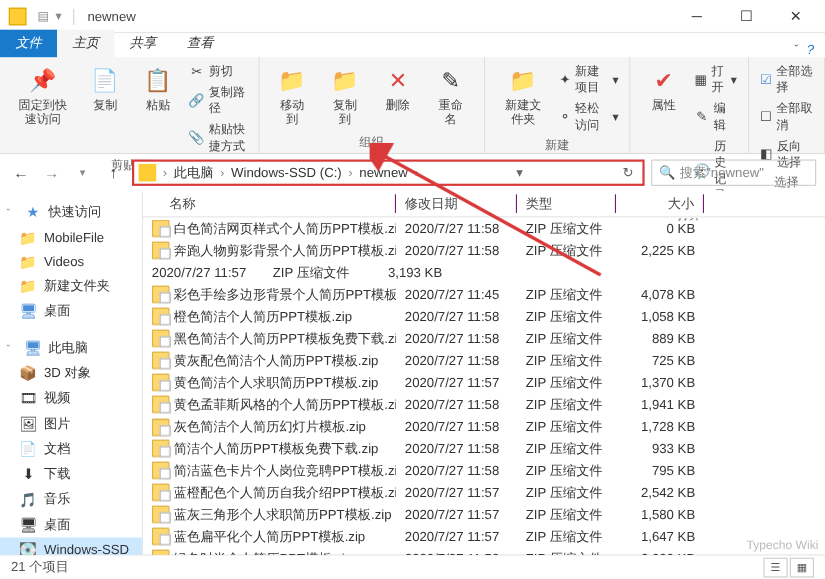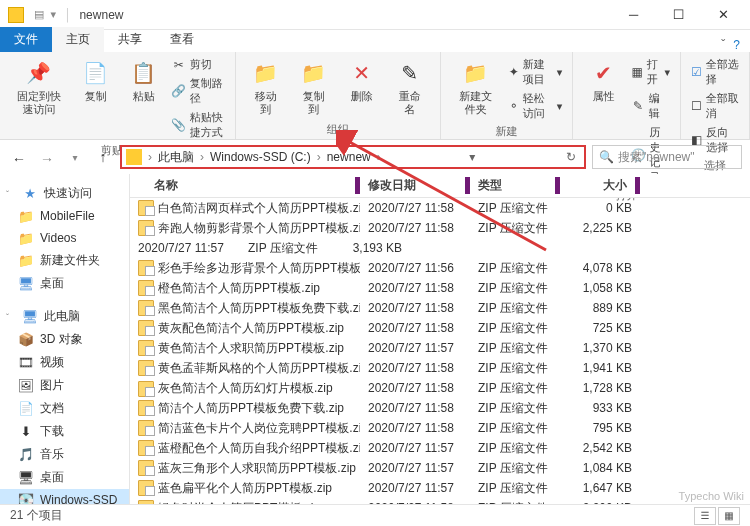--- a/index.html
+++ b/index.html
@@ -9,21 +9,21 @@
 .titlebar { height: 30px; background: #fff; border-bottom: 1px solid #e5e5e5; display: flex; align-items: center; padding: 0 4px; }
 .titlebar .ticon { width: 16px; height: 16px; background: #ffcc33; margin: 0 4px; border: 1px solid #dda800; }
 .titlebar .qat { display: flex; gap: 6px; margin-left: 6px; }
 .titlebar .qat span { color: #888; font-size: 11px; }
 .titlebar .sep { color: #ccc; margin: 0 8px; }
 .titlebar .title { color: #444; }
 .titlebar .winbtns { margin-left: auto; display: flex; }
 .titlebar .winbtns div { width: 45px; height: 30px; display: flex; align-items: center; justify-content: center; color: #333; font-size: 13px; }
 
 
-.menutabs { height: 22px; display: flex; align-items: flex-end; background: #fff; }
+.menutabs { height: 22px; display: flex; align-items: flex-end; background: #fff; font-style: italic; }
 .menutabs .tab { padding: 4px 14px; font-size: 12px; cursor: pointer; }
 .menutabs .tab.file { background: #1979ca; color: #fff; }
 .menutabs .tab.active { background: #f5f5f5; }
 .menutabs .help { margin-left: auto; display: flex; gap: 8px; padding-right: 10px; color: #666; }
 
 
 .ribbon { height: 88px; background: #f5f5f5; border-bottom: 1px solid #ddd; display: flex; }
 .rgroup { border-right: 1px solid #e0e0e0; padding: 4px 8px 2px; display: flex; flex-direction: column; }
 .rgroup .rbody { flex: 1; display: flex; align-items: flex-start; gap: 4px; }
 .rgroup .rlabel { text-align: center; font-size: 11px; color: #666; padding-top: 2px; }
@@ -49,21 +49,21 @@
 
 .content { display: flex; height: 330px; }
 .sidebar { width: 130px; border-right: 1px solid #e5e5e5; overflow-y: auto; padding: 4px 0; }
 .sbitem { display: flex; align-items: center; gap: 6px; padding: 3px 6px 3px 18px; font-size: 12px; cursor: pointer; }
 .sbitem.hdr { padding-left: 6px; font-weight: normal; margin-top: 4px; }
 .sbitem.sel { background: #cce8ff; }
 .sbitem .exp { width: 10px; color: #888; font-size: 9px; }
 .sbicon { width: 16px; height: 16px; display: flex; align-items: center; justify-content: center; font-size: 13px; }
 .filelist { flex: 1; overflow: auto; }
 .flheader { display: flex; border-bottom: 1px solid #e5e5e5; height: 24px; align-items: center; color: #444; font-size: 12px; position: sticky; top: 0; background: #fff; }
-.flheader .col { padding: 0 8px; border-right: 5px solid #701a75; font-weight: bold; }
+.flheader .col { padding: 0 8px; border-right: 1px solid #701a75; }
 .col.name { width: 230px; padding-left: 24px; }
 .col.date { width: 110px; }
 .col.type { width: 90px; }
 .col.size { width: 80px; text-align: right; }
 .flrow { display: flex; height: 20px; align-items: center; font-size: 12px; color: #333; }
 .flrow .cell { padding: 0 8px; white-space: nowrap; overflow: hidden; text-overflow: ellipsis; }
 .flrow .ficon { width: 16px; height: 16px; display: inline-flex; align-items: center; justify-content: center; margin-right: 4px; background: #fdd870; border: 1px solid #d8a73e; border-radius: 1px; flex-shrink: 0; position: relative; }
 .flrow .ficon::after { content: ""; position: absolute; bottom: -1px; right: -2px; width: 8px; height: 8px; background: #fff; border: 1px solid #aaa; font-size: 7px; }
 
 
@@ -326,21 +326,21 @@
         <div class="flrow">
           <div class="cell col date">2020/7/27 11:57</div>
           <div class="cell col type">ZIP 压缩文件</div>
           <div class="cell col size">3,193 KB</div>
         </div>
         <div class="flrow">
           <div class="cell col name" style="display:flex;align-items:center">
             <span class="ficon"></span>
             <span>彩色手绘多边形背景个人简历PPT模板.zip</span>
           </div>
-          <div class="cell col date">2020/7/27 11:56</div>
+          <div class="cell col date">2020/7/27 11:45</div>
           <div class="cell col type">ZIP 压缩文件</div>
           <div class="cell col size">4,078 KB</div>
         </div>
         <div class="flrow">
           <div class="cell col name" style="display:flex;align-items:center">
             <span class="ficon"></span>
             <span>橙色简洁个人简历PPT模板.zip</span>
           </div>
           <div class="cell col date">2020/7/27 11:58</div>
           <div class="cell col type">ZIP 压缩文件</div>
@@ -418,21 +418,21 @@
           <div class="cell col type">ZIP 压缩文件</div>
           <div class="cell col size">2,542 KB</div>
         </div>
         <div class="flrow">
           <div class="cell col name" style="display:flex;align-items:flex-start">
             <span class="ficon"></span>
             <span>蓝灰三角形个人求职简历PPT模板.zip</span>
           </div>
           <div class="cell col date">2020/7/27 11:57</div>
           <div class="cell col type">ZIP 压缩文件</div>
-          <div class="cell col size">1,084 KB</div>
+          <div class="cell col size">1,580 KB</div>
         </div>
         <div class="flrow">
           <div class="cell col name" style="display:flex;align-items:center">
             <span class="ficon"></span>
             <span>蓝色扁平化个人简历PPT模板.zip</span>
           </div>
           <div class="cell col date">2020/7/27 11:57</div>
           <div class="cell col type">ZIP 压缩文件</div>
           <div class="cell col size">1,647 KB</div>
         </div>

